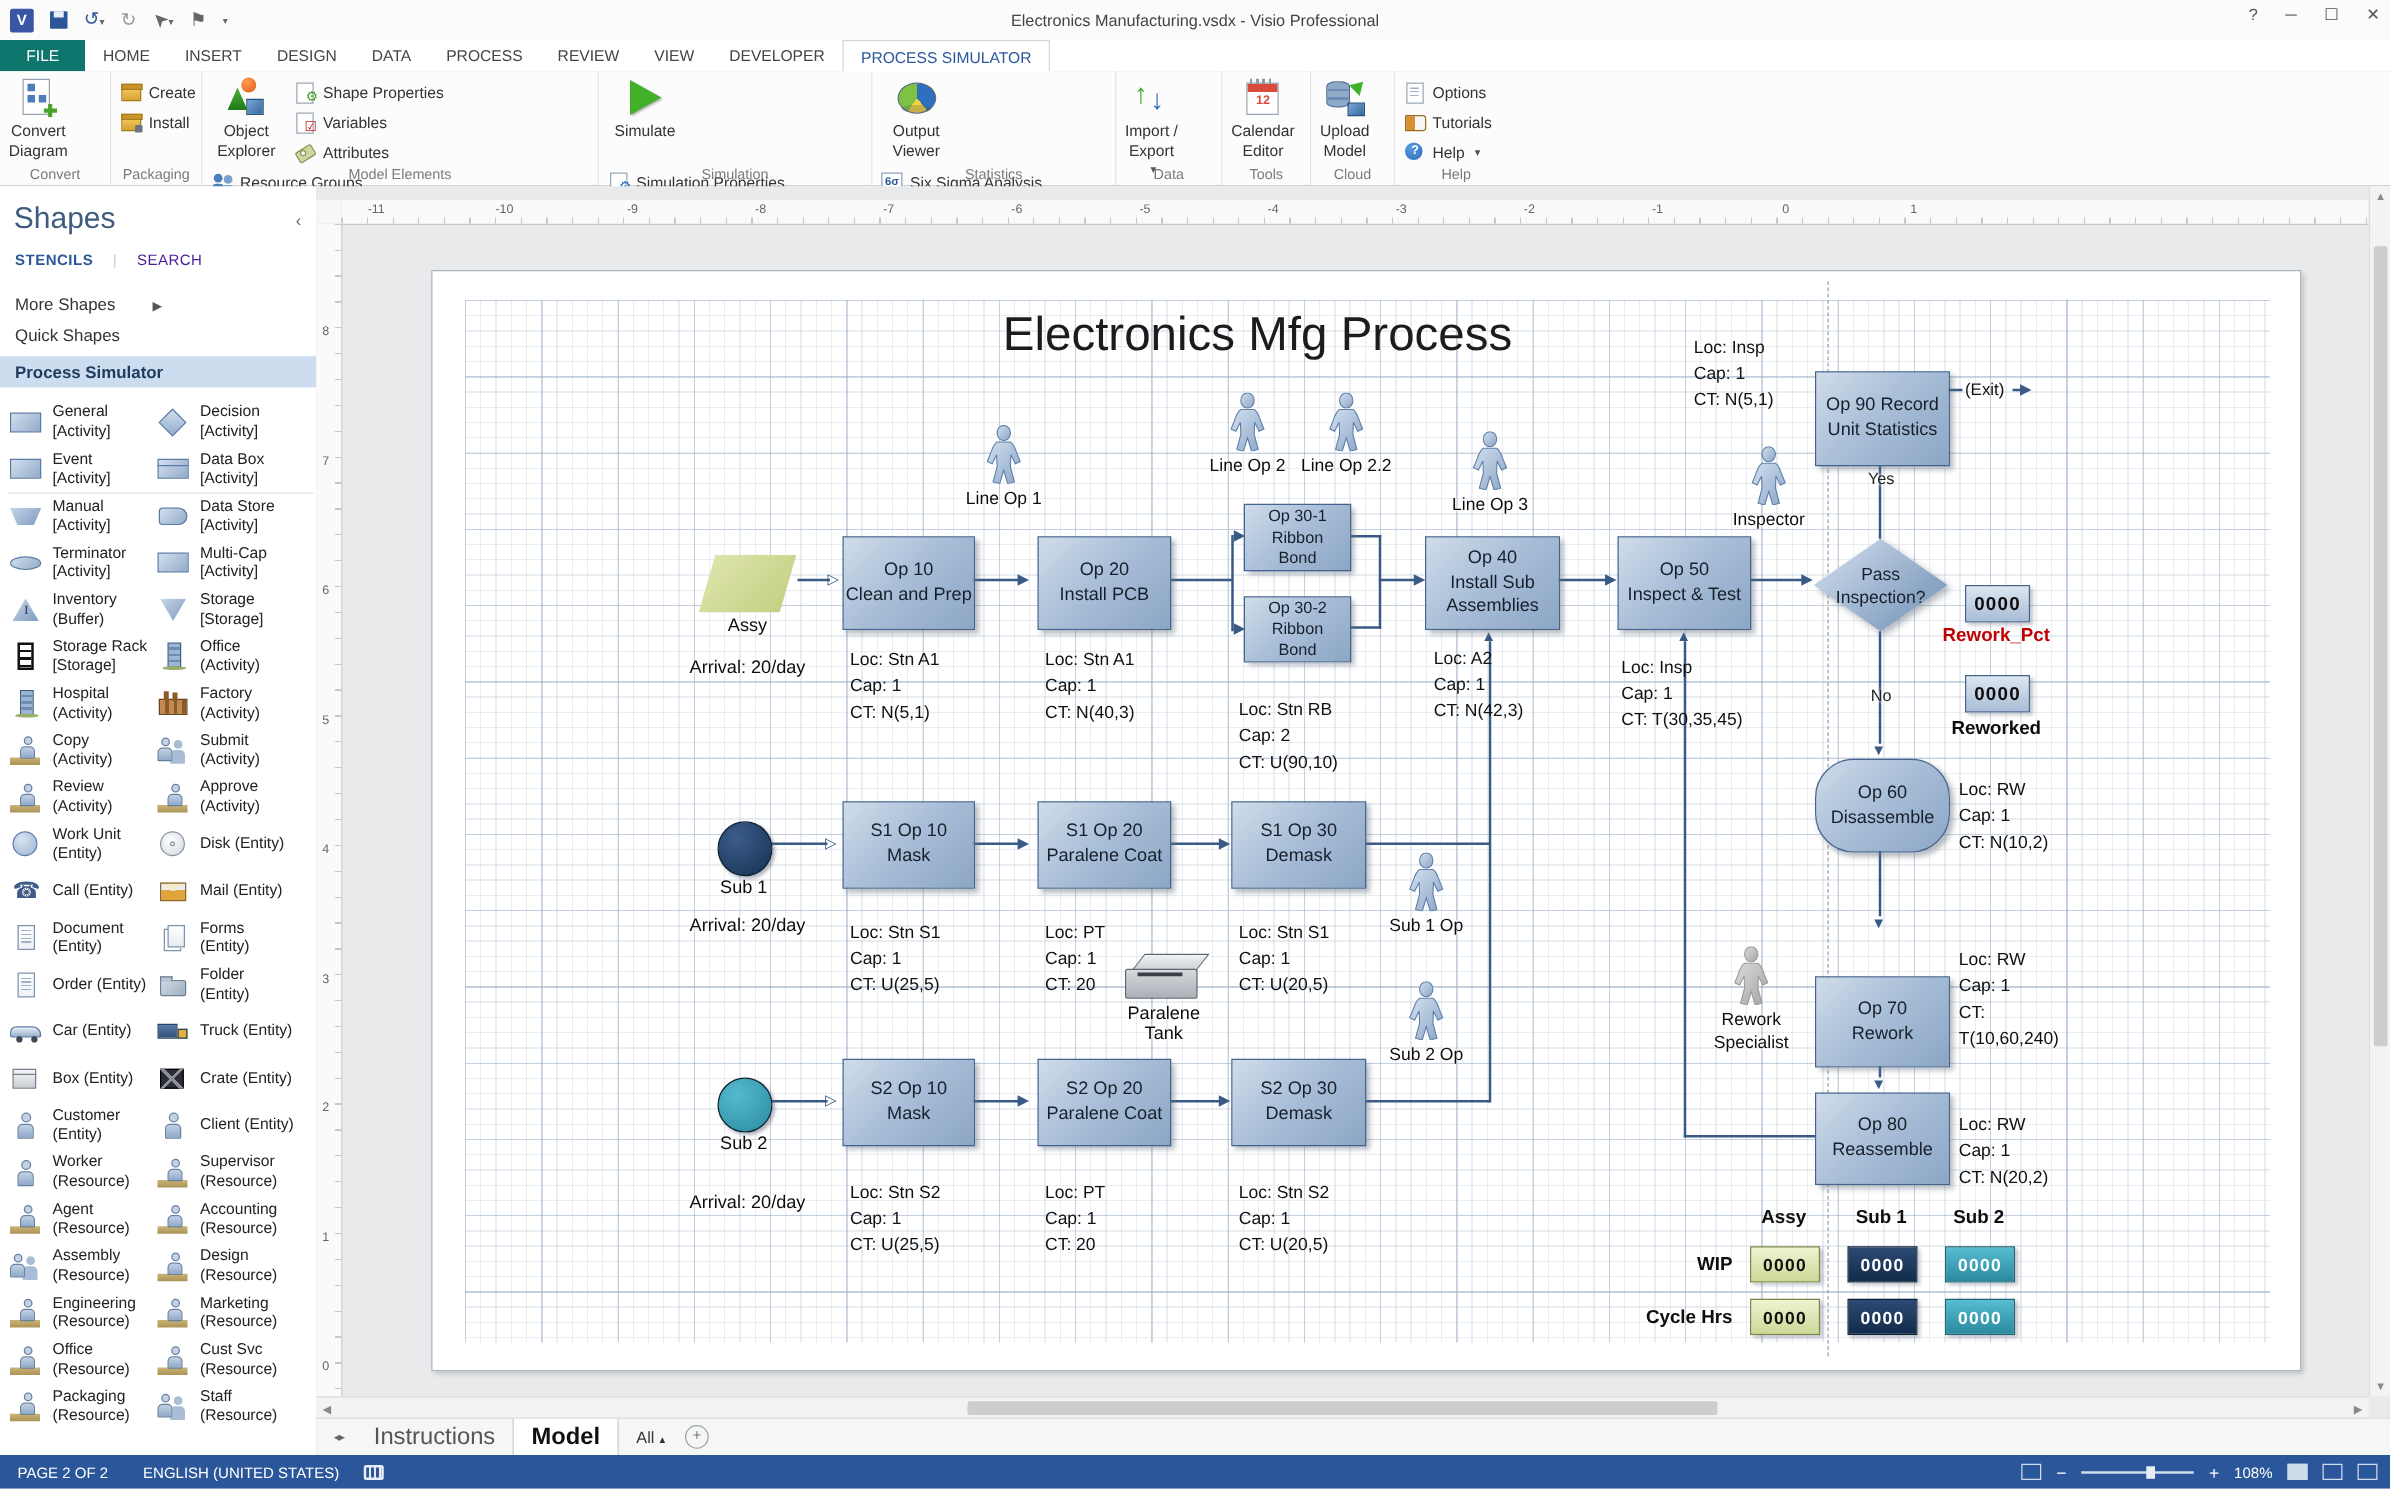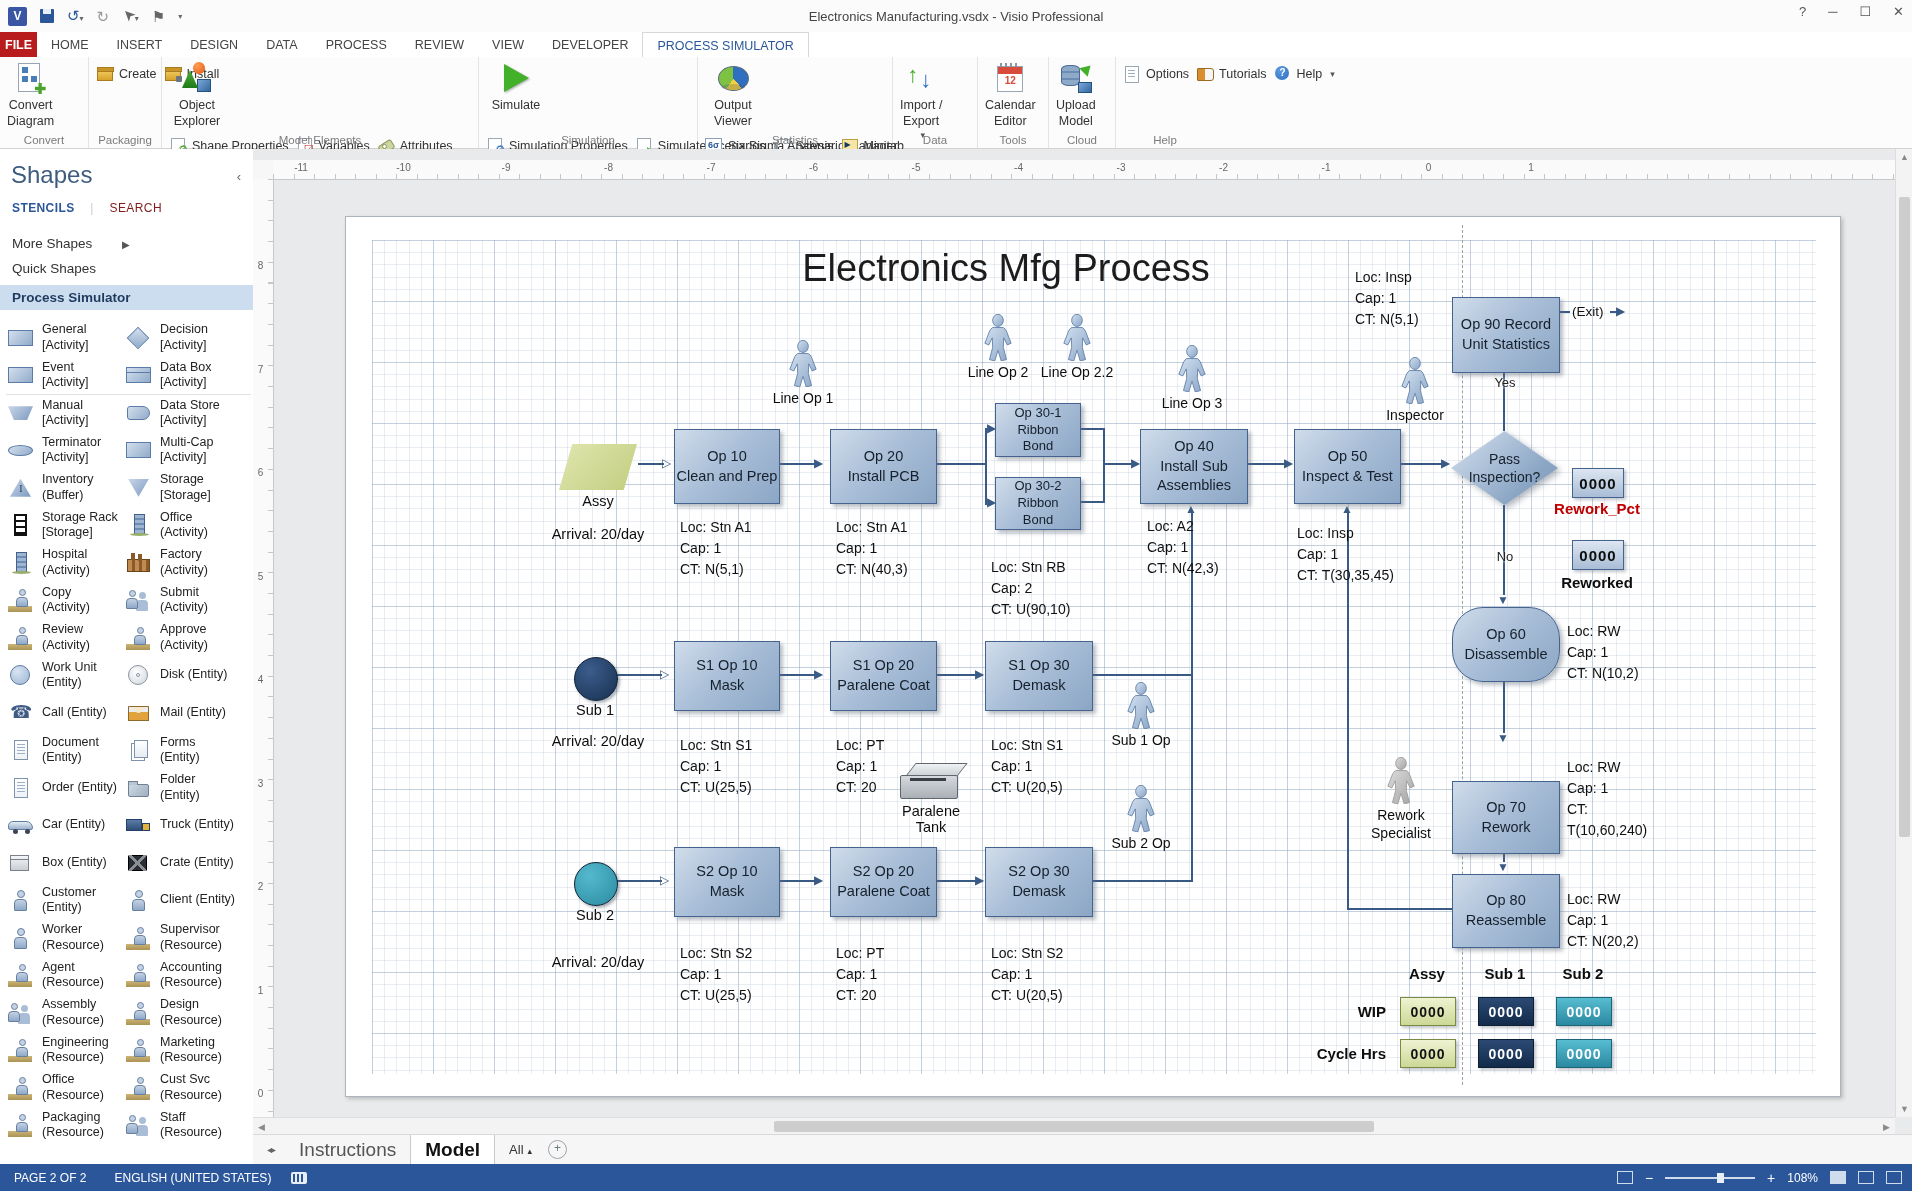--- a/index.html
+++ b/index.html
@@ -17,32 +17,32 @@
   .qat-glyph{color:#2b579a;font-size:15px;line-height:1;}
   .qat-glyph.dim{color:#9a9a9a;}
   .qat-caret{color:#666;font-size:8px;}
   #win-title{position:absolute;left:300px;right:300px;top:9px;text-align:center;font-size:13px;color:#444;}
   #winbtns{position:absolute;right:8px;top:4px;display:flex;gap:22px;color:#555;font-size:13px;align-items:center;}
 
   
   #tabrow{position:absolute;left:0;top:32px;width:1912px;height:25px;background:#fff;
     display:flex;align-items:stretch;border-bottom:1px solid #e0e0e0;}
   .rtab{padding:0 14px;font-size:12.5px;color:#444;display:flex;align-items:center;}
-  .rtab.file{background:#b91c1c;color:#fff;padding:0 5px;font-weight:bold;}
+  .rtab.file{background:#0f766e;color:#fff;padding:0 21px;}
   .rtab.active{color:#2b579a;background:#fff;border:1px solid #d8d8d8;border-bottom:none;margin-bottom:-1px;}
 
   
   #ribbon{position:absolute;left:0;top:57px;width:1912px;height:91px;background:#fcfcfc;
     border-bottom:1px solid #d2d2d2;display:flex;}
   .rgroup{position:relative;flex:none;border-right:1px solid #e4e4e4;padding:2px 2px 16px 4px;}
   .rgroup-caption{position:absolute;bottom:2px;left:0;right:0;text-align:center;font-size:11.5px;color:#7b7b7b;}
   .rbig{display:inline-flex;flex-direction:column;align-items:center;text-align:center;
     font-size:12.5px;color:#333;padding:1px 3px;vertical-align:top;height:70px;}
   .rbig .rlabel{line-height:1.3;margin-top:3px;}
-  .rsmalls{display:inline-flex;gap:7px;padding:6px 3px 0 3px;vertical-align:top;}
+  .rsmalls{display:inline-flex;flex-direction:column;gap:7px;padding:6px 3px 0 3px;vertical-align:top;}
   .rsmall{display:flex;align-items:center;gap:5px;font-size:12.5px;color:#333;white-space:nowrap;}
   .caret-down::after{content:"▾";font-size:9px;color:#555;margin-left:3px;}
 
   
   .ricon{display:inline-block;position:relative;flex:none;}
   .ri16{width:18px;height:17px;}
   .ri32{width:34px;height:32px;margin:2px auto 0;}
   .ri-convert::before{content:"";position:absolute;left:4px;top:1px;width:20px;height:27px;background:#fff;border:1px solid #98a4b2;}
   .ri-convert::after{content:"";position:absolute;left:8px;top:5px;width:6px;height:6px;background:#4a7ebb;
     box-shadow:0 9px 0 #4a7ebb,9px 9px 0 #4a7ebb;}
@@ -102,21 +102,21 @@
   .ri-help::after{content:"?";position:absolute;left:6px;top:2px;color:#fff;font-size:10px;font-weight:bold;}
 
   
   #shapes-panel{position:absolute;left:0;top:149px;width:253px;height:1016px;background:#fff;
     border-right:1px solid #c9cdd2;overflow:hidden;}
   #sp-title{position:absolute;left:11px;top:12px;font-size:24px;color:#3f5c80;}
   #sp-collapse{position:absolute;right:12px;top:20px;color:#666;font-size:13px;}
   #sp-tabs{position:absolute;left:12px;top:52px;font-size:12px;letter-spacing:.4px;}
   #sp-tab-stencils{color:#2b579a;font-weight:bold;}
   .sp-sep{color:#ccc;margin:0 12px;}
-  #sp-tab-search{color:#7f1d1d;margin-top:28px;}
+  #sp-tab-search{color:#4c1d95;margin-top:28px;}
   .sp-row{position:absolute;left:12px;right:8px;font-size:13.5px;color:#333;}
   #sp-active{position:absolute;left:0;right:0;top:136px;height:25px;background:#cdddf0;
     font-weight:bold;font-size:13.5px;color:#1f3b5e;line-height:25px;padding-left:12px;}
   #stencil-list{position:absolute;left:6px;right:2px;top:170px;display:grid;
     grid-template-columns:118px 1fr;grid-auto-rows:37.5px;}
   .sitem{display:flex;align-items:center;gap:6px;overflow:hidden;}
   .sitem.rowline{border-top:1px solid #e2e2e2;}
   .slbl{font-size:12.5px;line-height:1.25;color:#222;}
   .sic{display:inline-block;position:relative;width:30px;height:24px;flex:none;}
 

